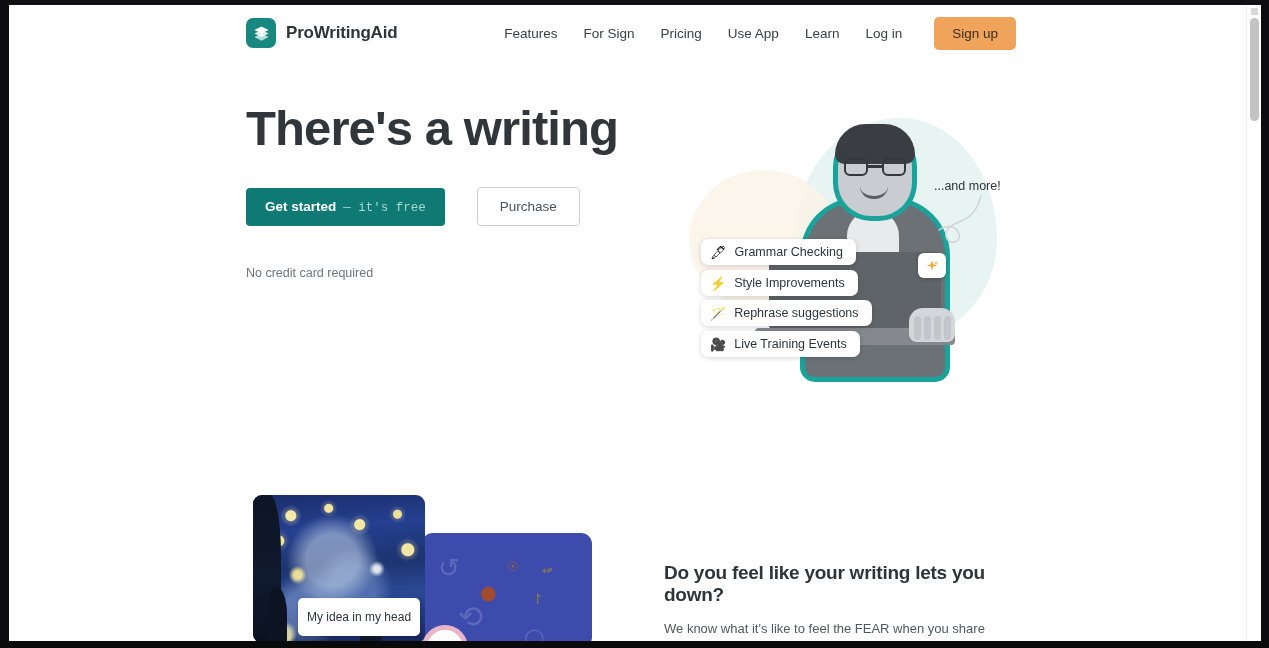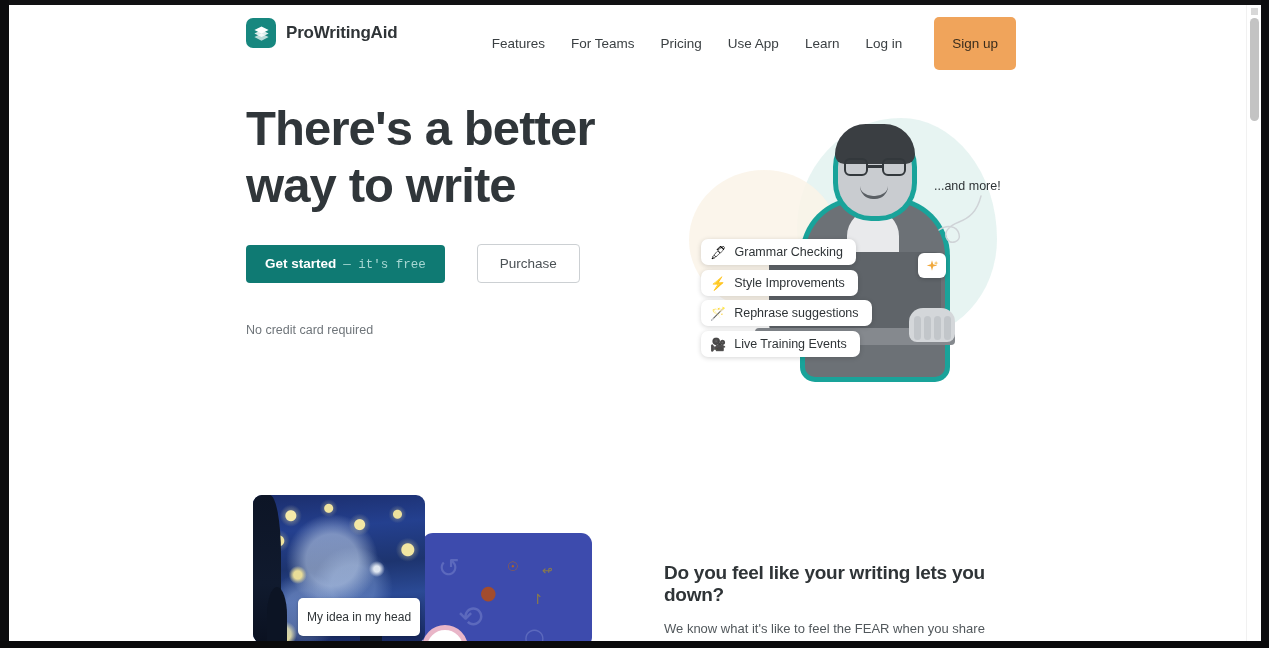--- a/index.html
+++ b/index.html
@@ -79,21 +79,21 @@
   }
   .nav a {
     font-size: 13.5px; color: #3b4043; text-decoration: none;
     padding: 8px 11px; white-space: nowrap;
   }
   .signup-btn {
     margin-left: 17px;
     background: #f0a45b;
     color: #3a2d1d;
     font-size: 13.5px;
-    padding: 19px 18px;
+    padding: 9px 18px;
     border-radius: 5px;
     border: none;
     font-family: "Liberation Sans", sans-serif;
     cursor: pointer;
     white-space: nowrap;
   }
 
   
   .hero-left { position: absolute; left: 237px; top: 95px; width: 400px; }
   .hero-title {
@@ -395,33 +395,32 @@
             <path d="M3 7.5 L12 3 L21 7.5 L12 12 Z" fill="#ffffff"></path>
             <path d="M3 12 L12 7.5 L21 12 L12 16.5 Z" fill="#ffffff" opacity="0.85"></path>
             <path d="M3 16.5 L12 12 L21 16.5 L12 21 Z" fill="#ffffff" opacity="0.7"></path>
           </svg>
         </div>
         <span class="logo-text">ProWritingAid</span>
       </div>
 
       <nav class="nav">
         <a href="#">Features</a>
-        <a href="#">For Teams</a>
+        <a href="#">For Sign</a>
         <a href="#">Pricing</a>
         <a href="#">Use App</a>
         <a href="#">Learn</a>
         <a href="#">Log in</a>
         <button class="signup-btn">Sign up</button>
       </nav>
     </div>
 
     <div class="hero-left">
       <h1 class="hero-title">
-        <span>There's a better</span><br>
-        <span>way to write</span>
+        <span>There's a writing</span><br>
       </h1>
 
       <div class="hero-cta">
         <button class="btn-primary">
           <span class="lbl">Get started</span>
           <span class="sfx">— it's free</span>
         </button>
         <button class="btn-outline">Purchase</button>
       </div>
 

